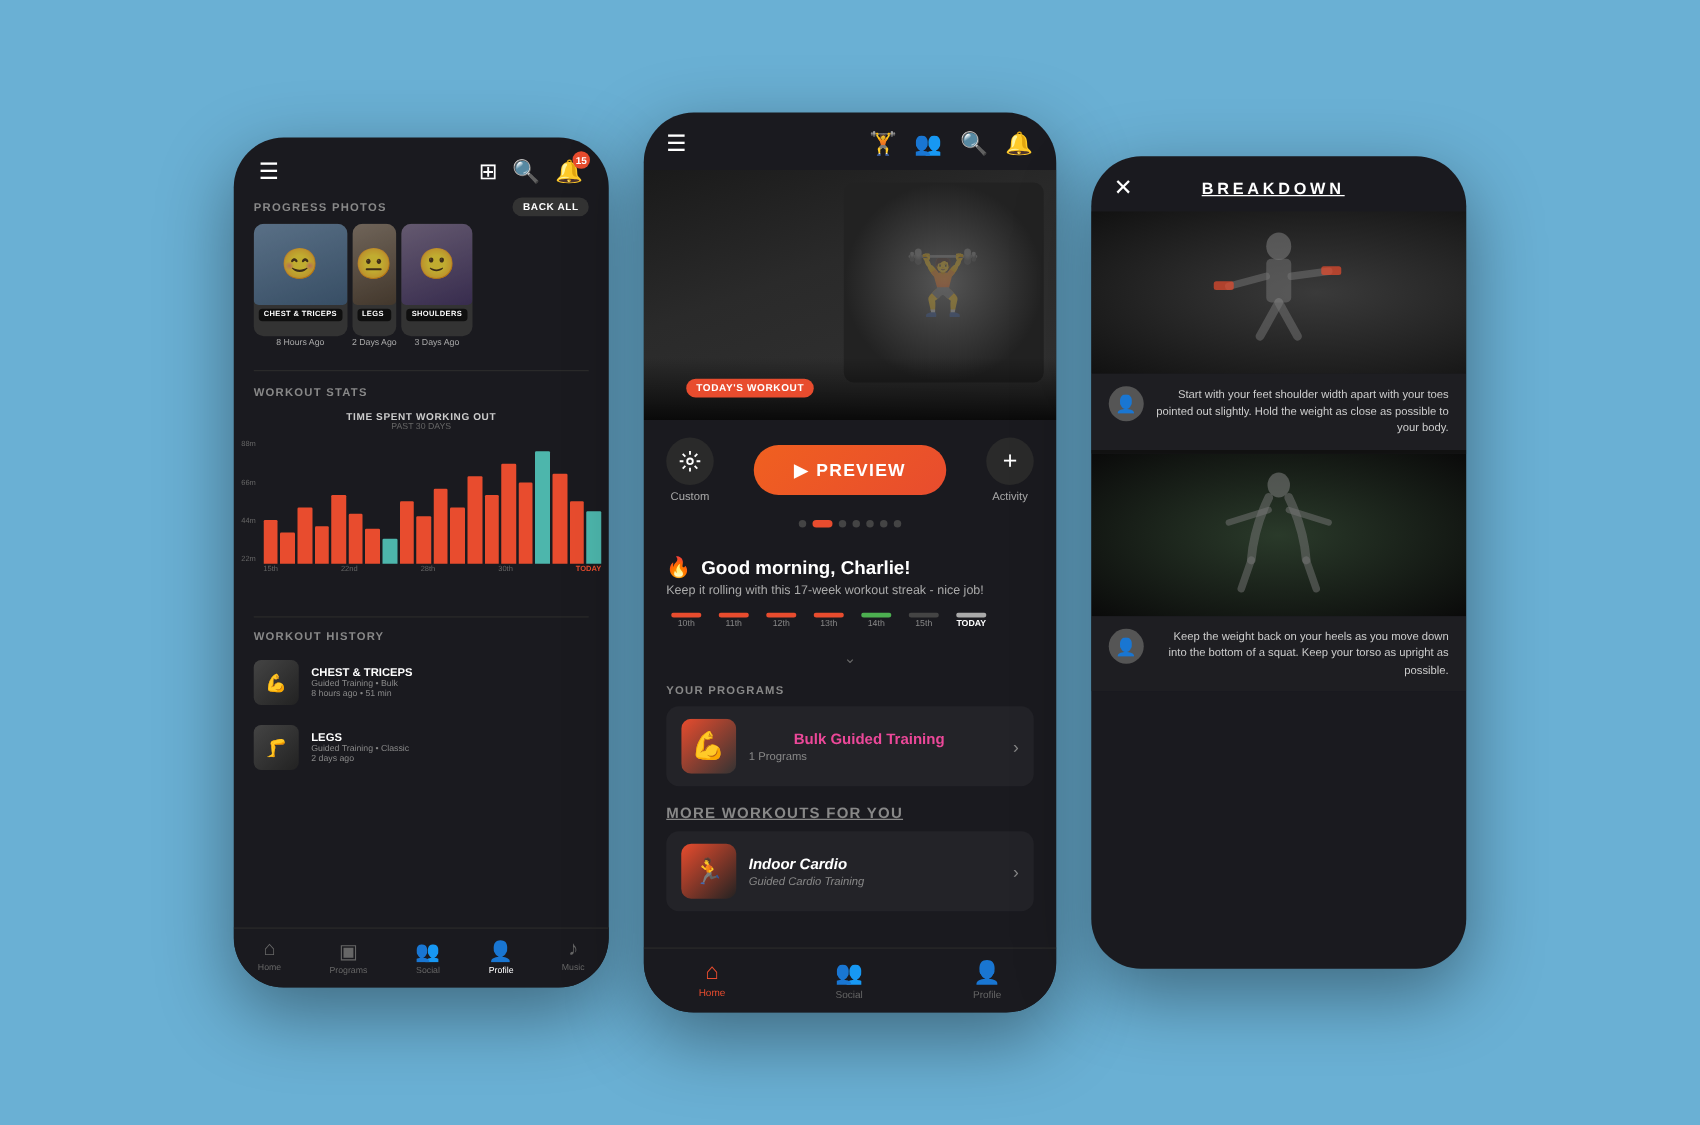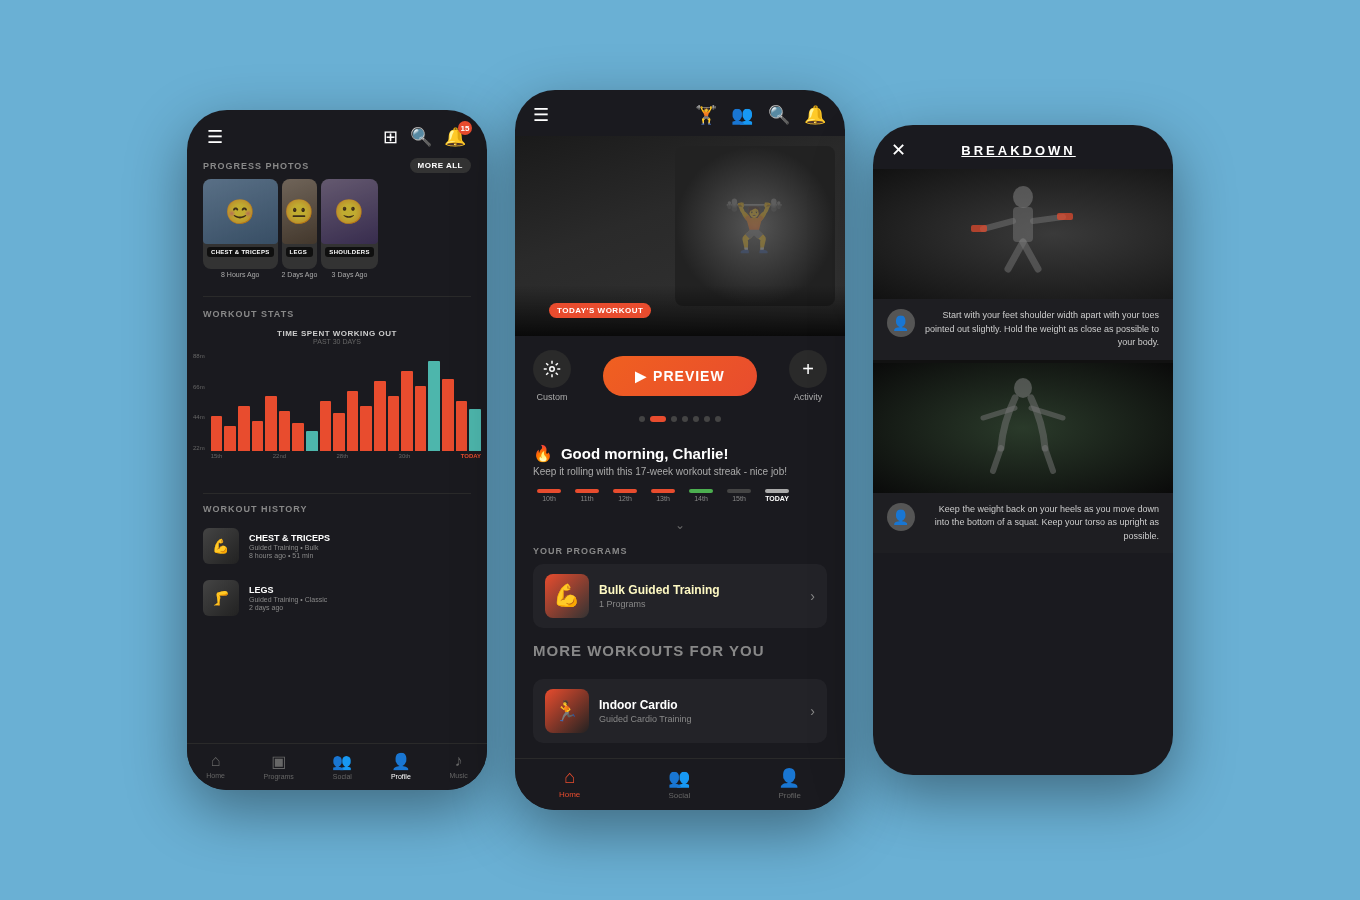--- a/index.html
+++ b/index.html
@@ -356,44 +356,44 @@
       border-radius: 8px;
       background: linear-gradient(135deg, #555, #222);
       display: flex;
       align-items: center;
       justify-content: center;
       font-size: 20px;
       flex-shrink: 0;
       overflow: hidden;
     }
     .program-info { flex: 1; }
-    .program-name { font-size: 12px; font-weight: 800; color: #fef9c3; }
+    .program-name { font-size: 12px; font-weight: 800; color: #ec4899; margin-left: 36px; }
     .program-sub { font-size: 9px; color: #888; margin-top: 2px; }
     .program-chevron { color: #888; font-size: 14px; }
     .more-section { padding: 8px 18px 4px; }
-    .more-title { font-size: 15px; font-weight: 700; color: #888; letter-spacing: 1px; text-transform: uppercase; margin-bottom: 20px; }
+    .more-title { font-size: 12px; font-weight: 700; color: #888; letter-spacing: 1px; text-transform: uppercase; margin-bottom: 8px; text-decoration: underline; }
     .more-card {
       background: #232328;
       border-radius: 10px;
       padding: 10px 12px;
       display: flex;
       align-items: center;
       gap: 10px;
     }
     .more-thumb {
       width: 44px; height: 44px;
       border-radius: 8px;
       background: linear-gradient(135deg, #e84c2e, #222);
       flex-shrink: 0;
       display: flex;
       align-items: center;
       justify-content: center;
       font-size: 20px;
     }
-    .more-info { flex: 1; }
+    .more-info { flex: 1; font-style: italic; }
     .more-name { font-size: 12px; font-weight: 800; color: #fff; }
     .more-sub { font-size: 9px; color: #888; margin-top: 2px; }
     .p2-bottom-nav {
       position: absolute;
       bottom: 0; left: 0; right: 0;
       background: #1a1a1f;
       border-top: 1px solid #2a2a2a;
       display: flex;
       justify-content: space-around;
       padding: 8px 0 10px;
@@ -505,21 +505,21 @@
         <span class="icon-btn">🔍</span>
         <span class="icon-btn" style="position:relative;">
           <span>🔔</span>
           <span class="notif-badge">15</span>
         </span>
       </div>
     </div>
 
     <div class="section-row">
       <span class="section-label" style="padding:0;">PROGRESS PHOTOS</span>
-      <span class="view-all-btn">MORE ALL</span>
+      <span class="view-all-btn">BACK ALL</span>
     </div>
     <div class="progress-photos">
       <div>
         <div class="photo-card">
           <div class="face-mock">😊</div>
           <div style="padding:3px 4px;">
             <div class="photo-overlay-label">CHEST &amp; TRICEPS</div>
           </div>
         </div>
         <div class="photo-time">8 Hours Ago</div>

